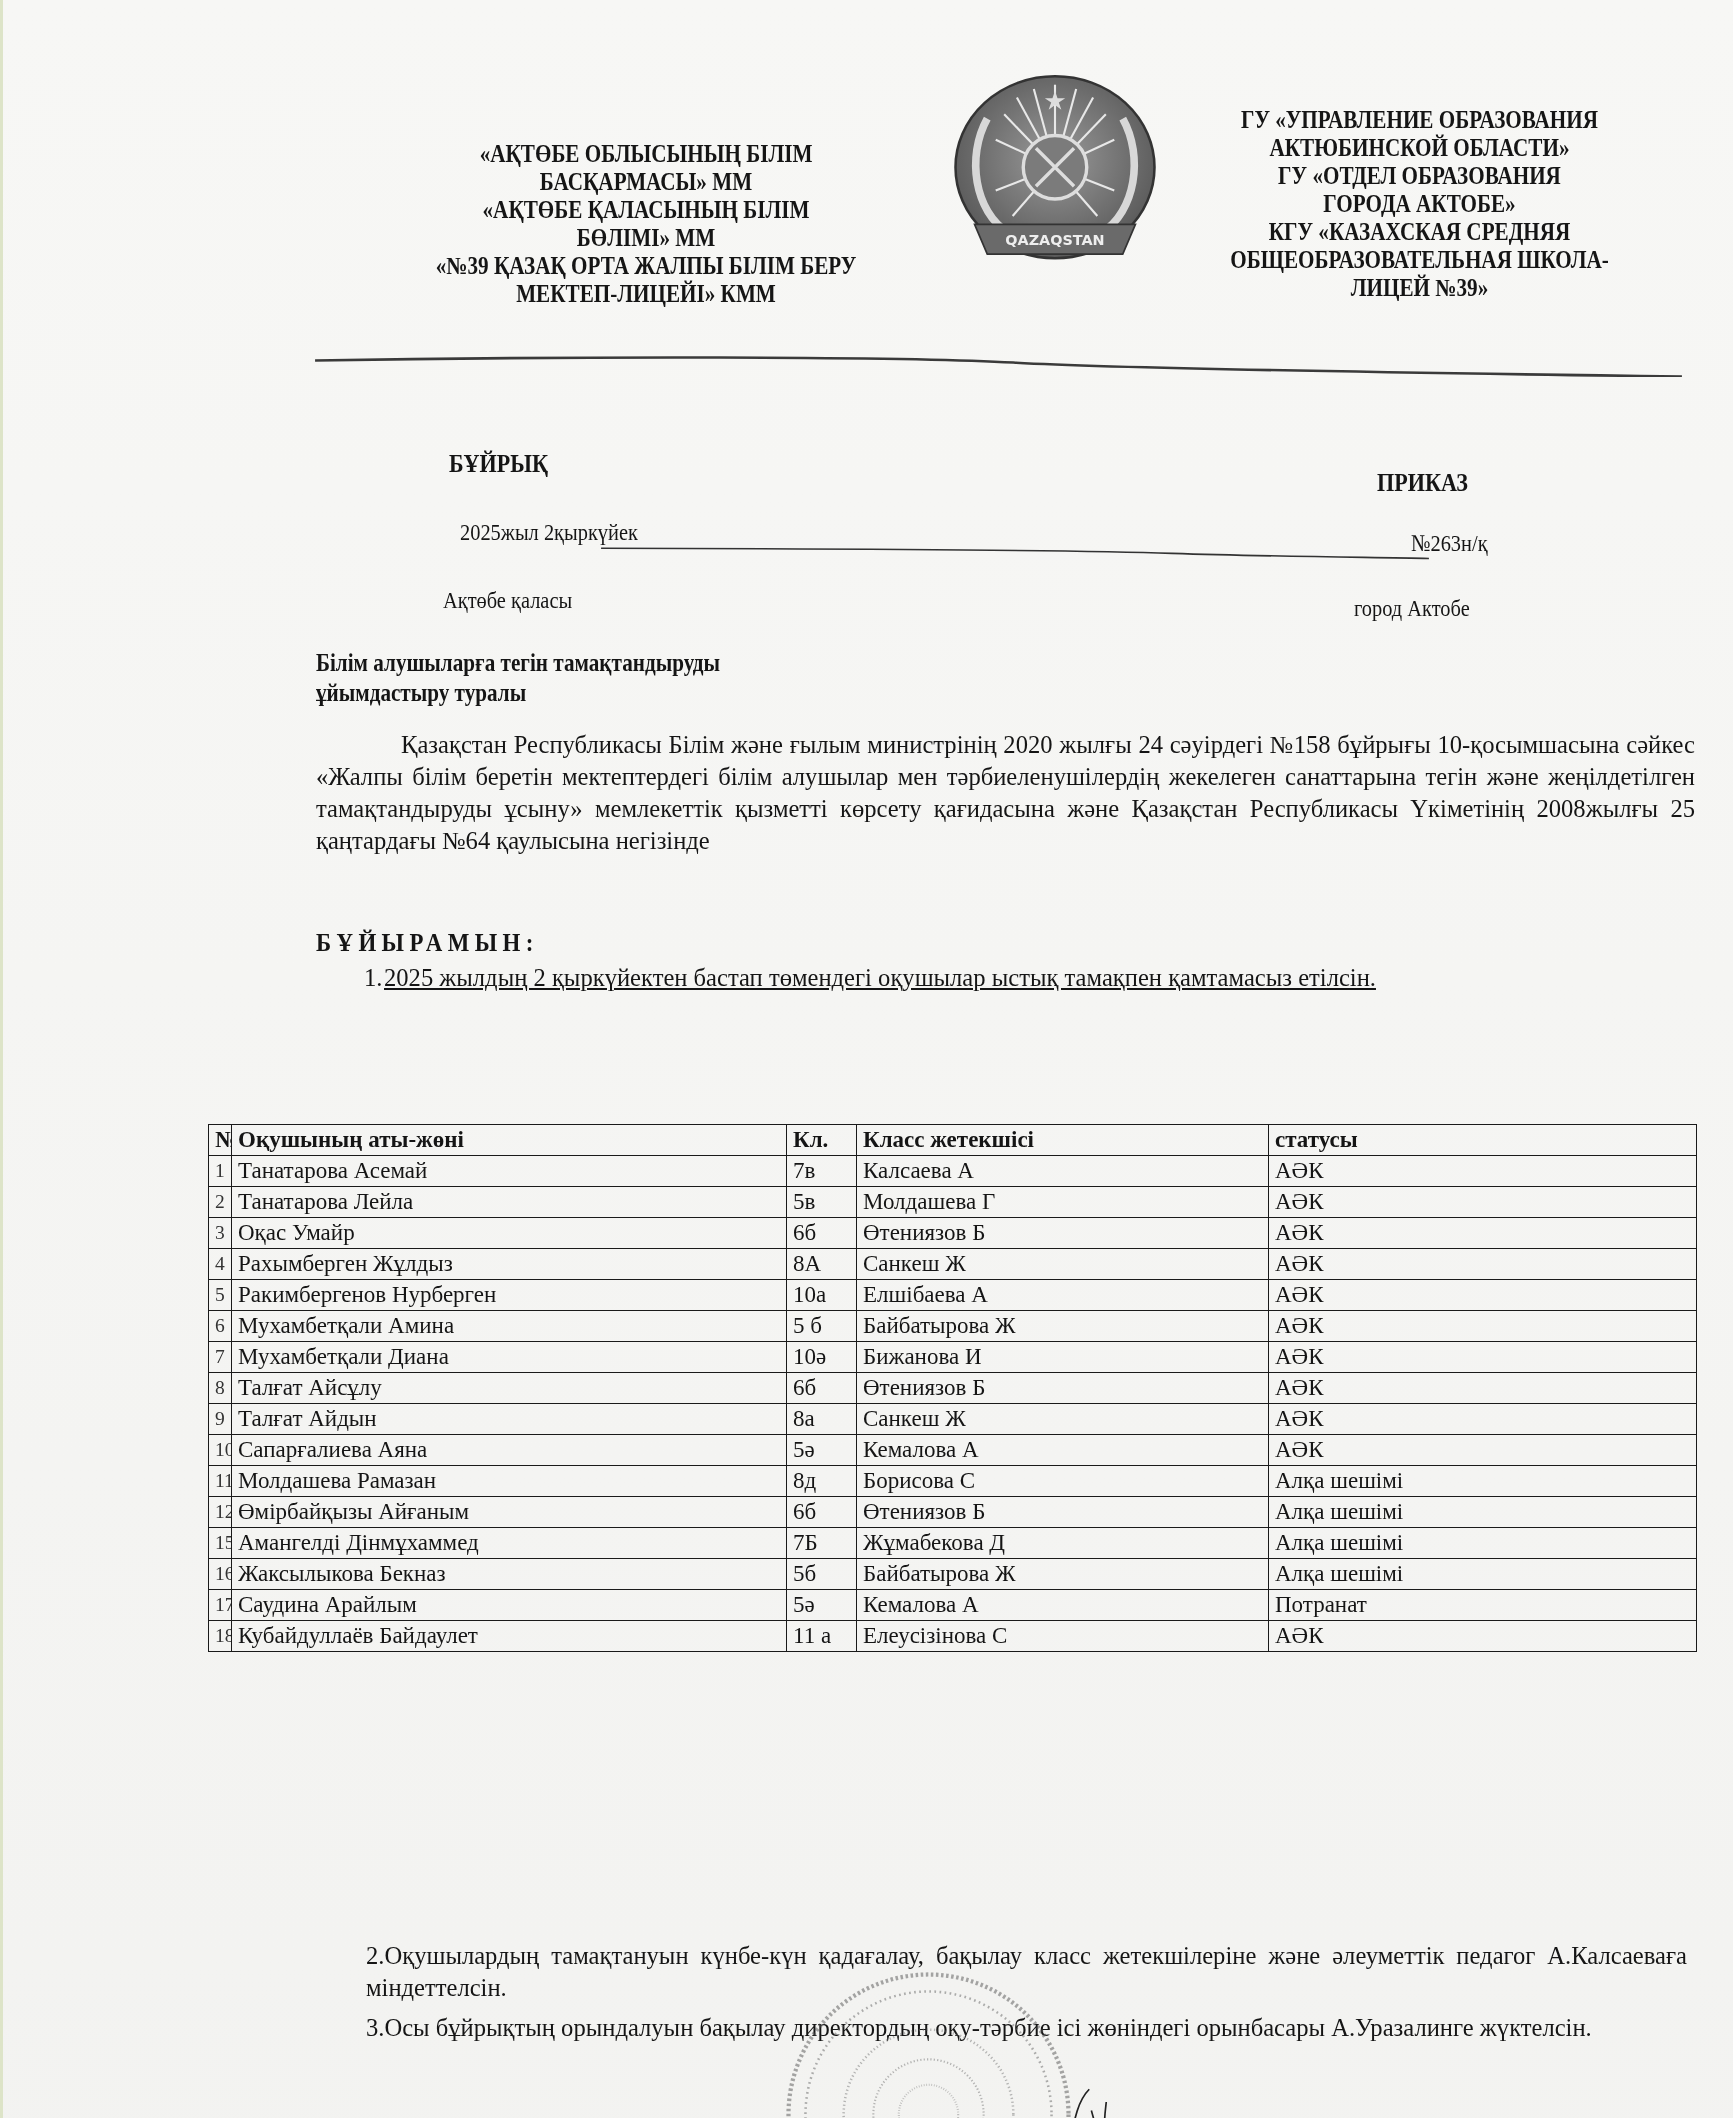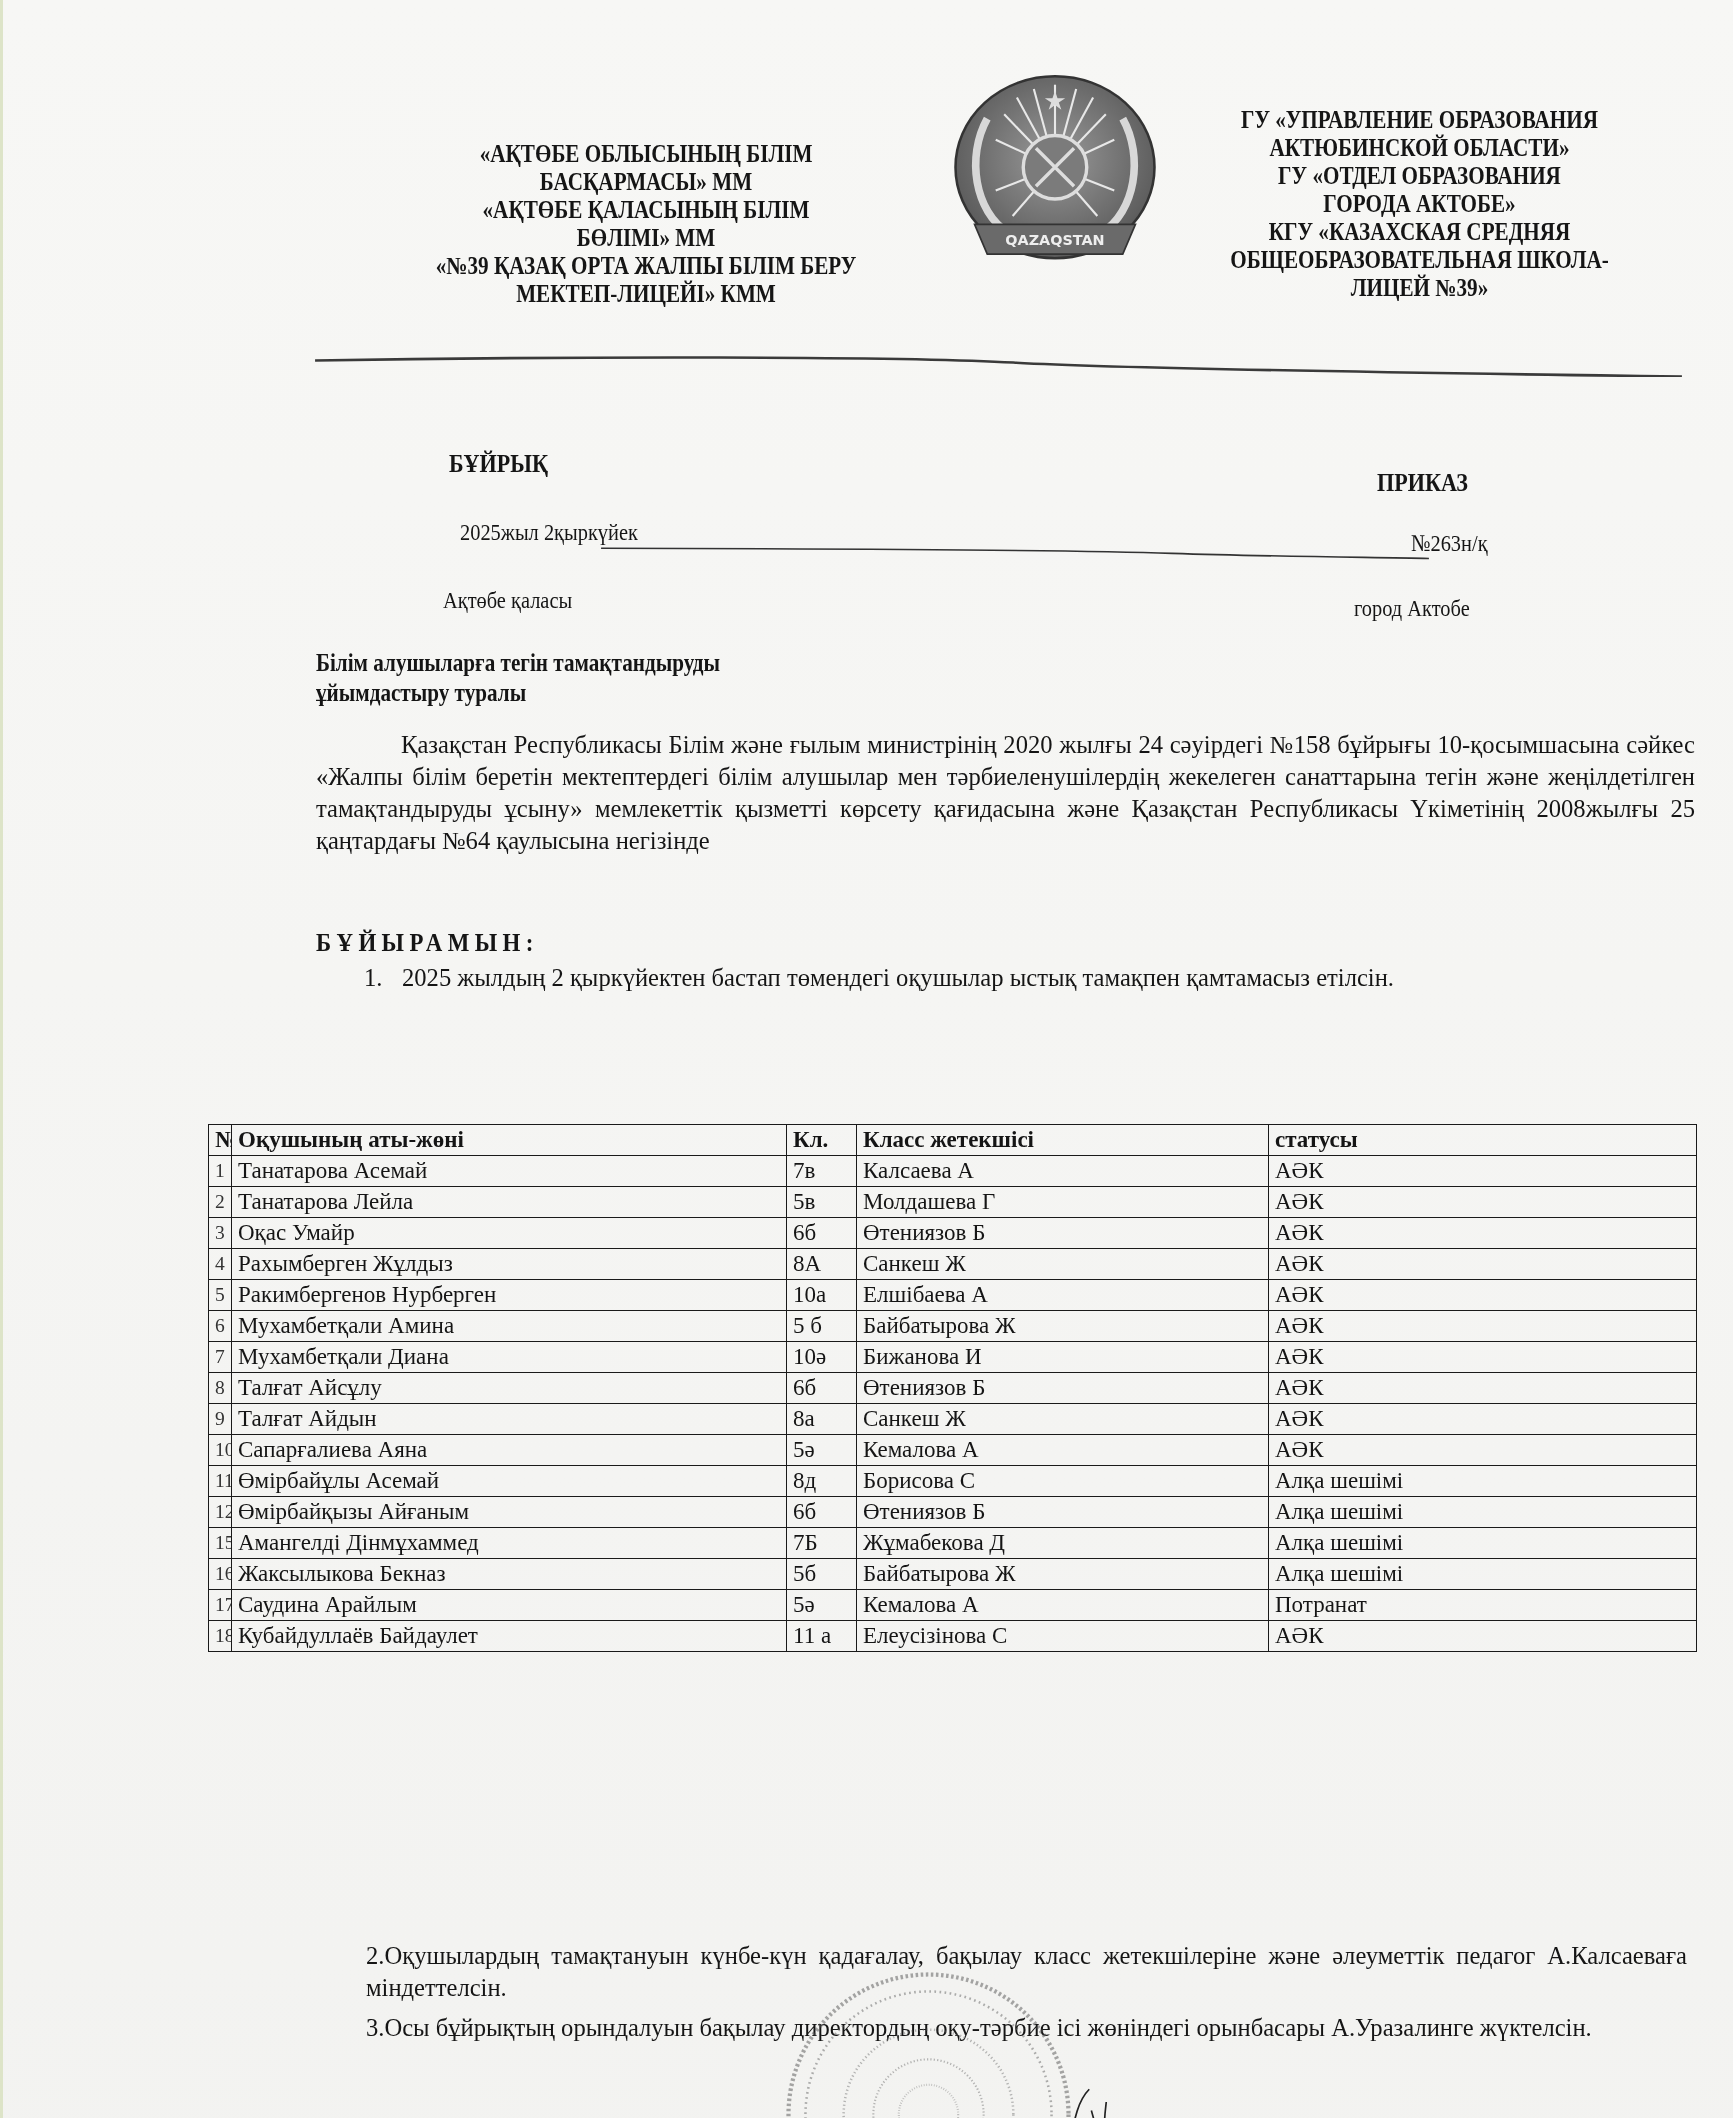--- a/index.html
+++ b/index.html
@@ -50,21 +50,21 @@
   .preamble .indent { display: inline-block; width: 85px; }
   .order-word {
     left: 316px; top: 928px; font-size: 25.4px; font-weight: bold; letter-spacing: 6px;
     transform: scaleX(0.9); transform-origin: left top;
   }
   .item1 {
     left: 364px; top: 962px; width: 1330px;
     font-size: 24.6px; line-height: 32px; text-align: justify; text-align-last: left;
   }
   .item1 .num { position: absolute; left: 0; top: 0; }
-  .item1 .txt { display: block; margin-left: 38px; }
+  .item1 .txt { display: block; margin-left: 20px; text-decoration: underline; }
   table.students {
     position: absolute; left: 208px; top: 1124px; width: 1488px;
     border-collapse: collapse; table-layout: fixed;
     font-size: 23px;
   }
   table.students td, table.students th {
     border: 1.7px solid #1a1a1a; padding: 0 6px; height: 30px; line-height: 28px;
     text-align: left; vertical-align: middle; white-space: nowrap; overflow: hidden;
   }
   table.students th { font-weight: bold; }
@@ -249,21 +249,21 @@
         </tr>
         <tr>
           <td class="col-num">10</td>
           <td class="col-name">Сапарғалиева Аяна</td>
           <td class="col-class">5ә</td>
           <td class="col-teacher">Кемалова А</td>
           <td class="col-status">АӘК</td>
         </tr>
         <tr>
           <td class="col-num">11</td>
-          <td class="col-name">Өмірбайұлы Асемай</td>
+          <td class="col-name">Молдашева Рамазан</td>
           <td class="col-class">8д</td>
           <td class="col-teacher">Борисова С</td>
           <td class="col-status">Алқа шешімі</td>
         </tr>
         <tr>
           <td class="col-num">12</td>
           <td class="col-name">Өмірбайқызы Айғаным</td>
           <td class="col-class">6б</td>
           <td class="col-teacher">Өтениязов Б</td>
           <td class="col-status">Алқа шешімі</td>

